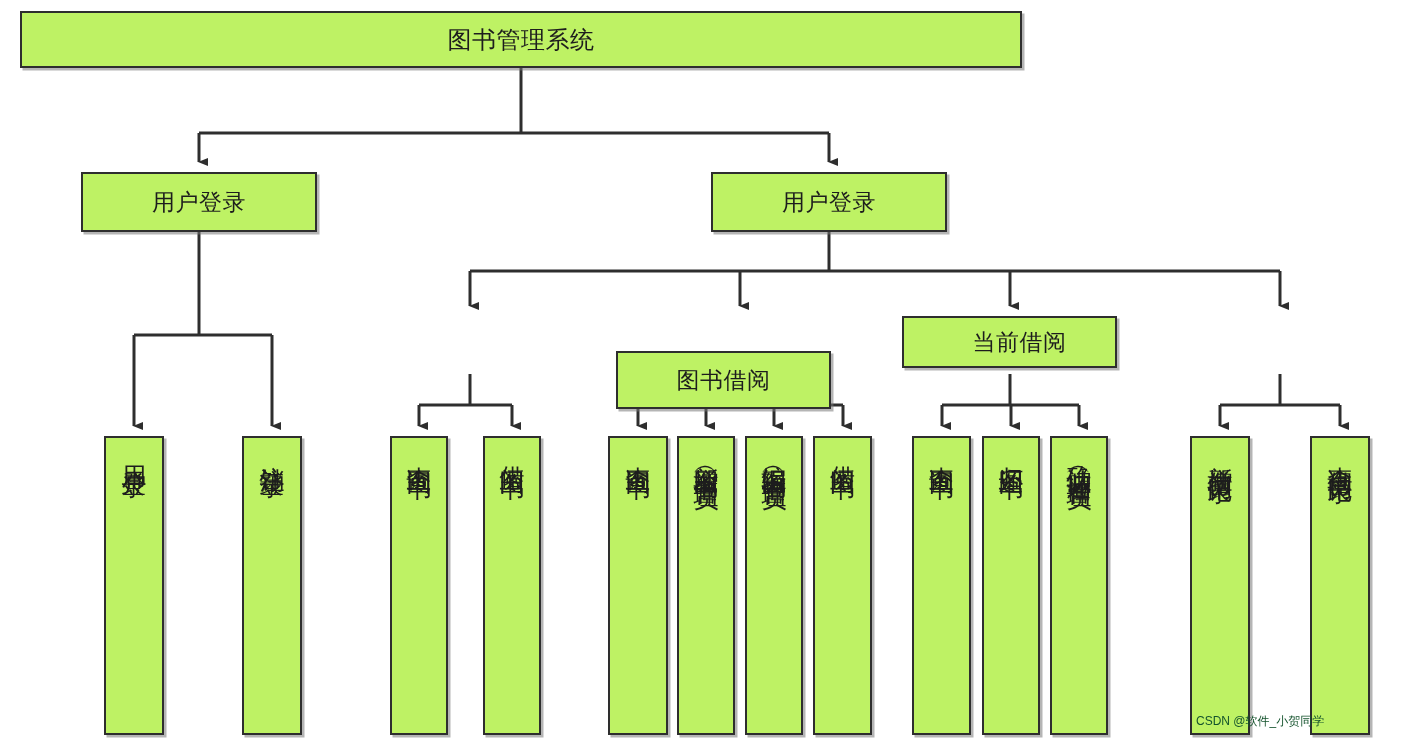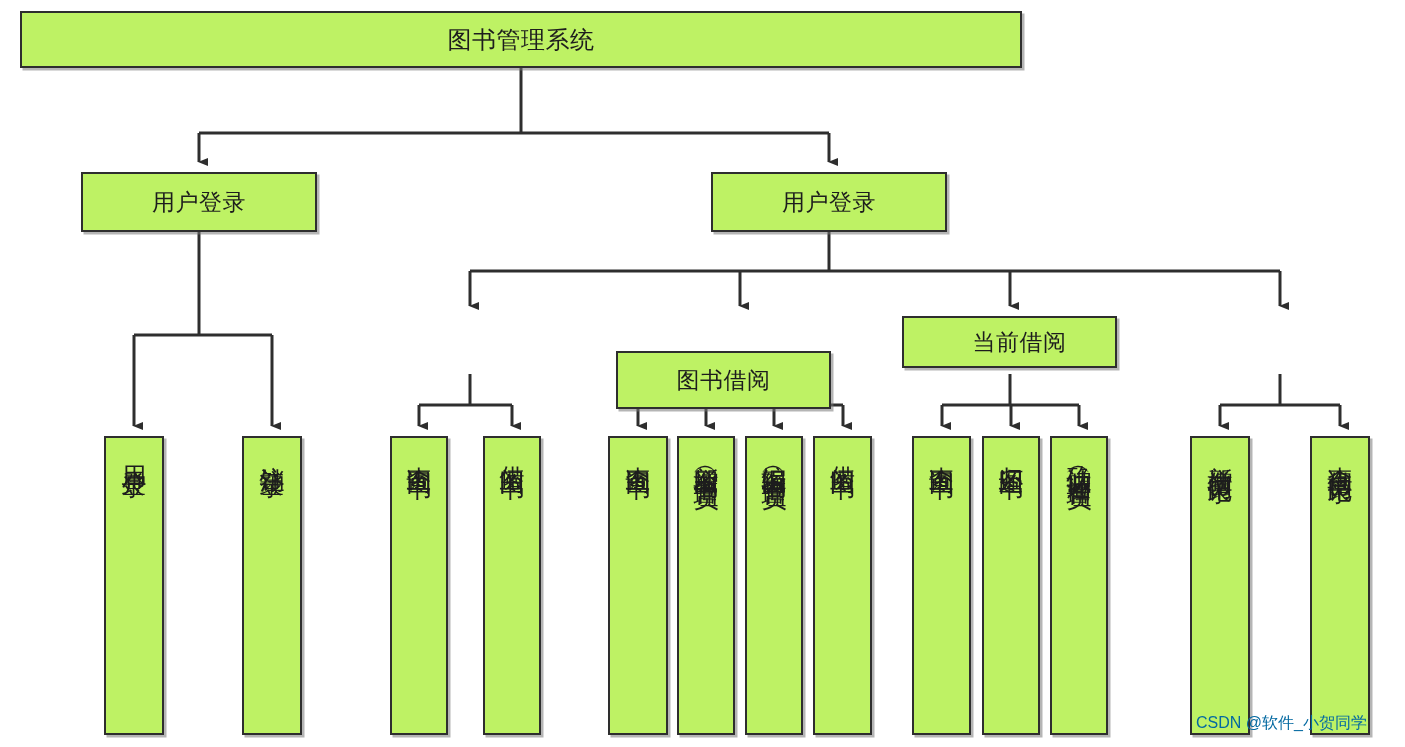--- a/index.html
+++ b/index.html
@@ -60,22 +60,22 @@
     letter-spacing: 3px;
     line-height: 1;
   }
   .node.root .node-label {
     font-size: 24px;
   }
   #watermark {
     position: absolute;
     left: 1196px;
     top: 713px;
-    font-size: 16px;
-    color: #0369a1;
+    font-size: 12px;
+    color: #14532d;
     white-space: nowrap;
     z-index: 5;
     font-family: "Liberation Sans", "DejaVu Sans", sans-serif;
   }
 </style>
 </head>
 <body>
 
 <div id="diagram-root">
 

